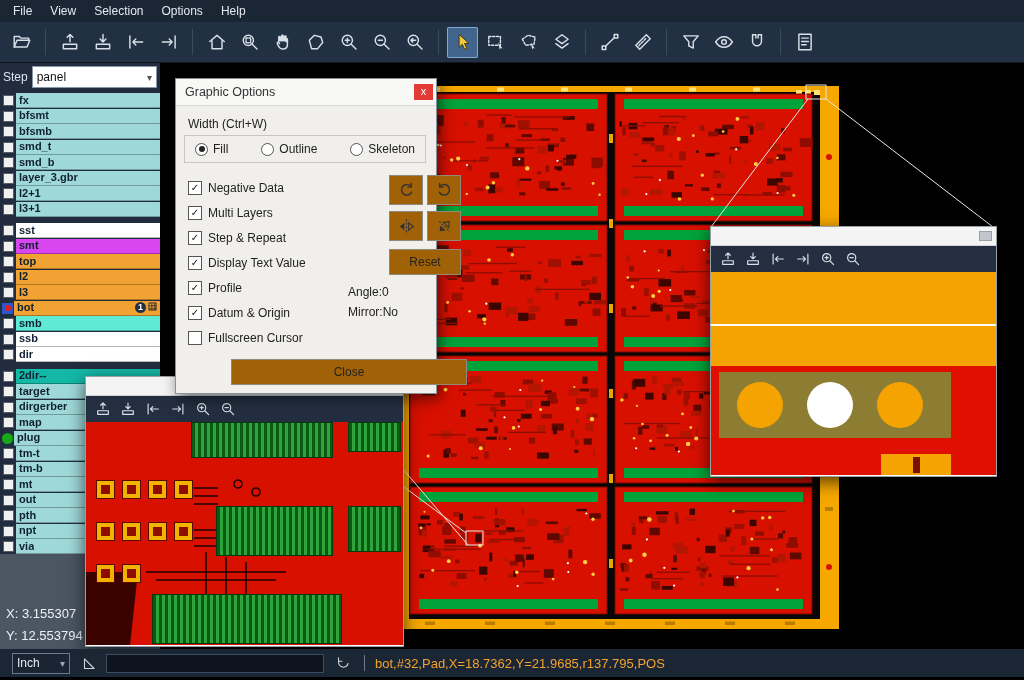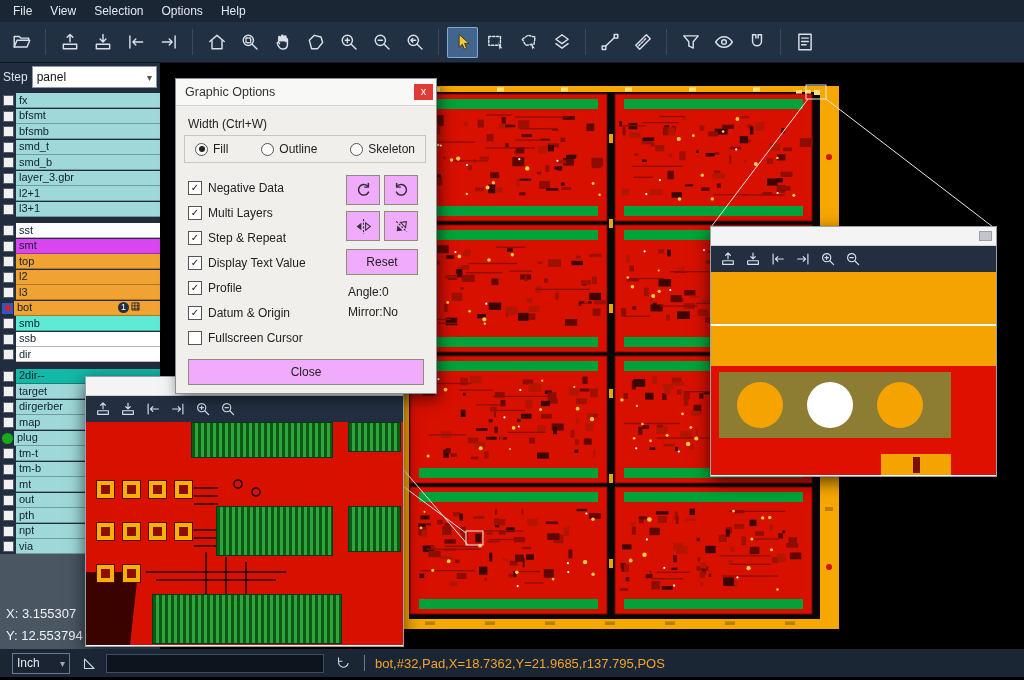--- a/index.html
+++ b/index.html
@@ -27,22 +27,22 @@
   .step-combo{flex:1;height:20px;background:#fff;border:1px solid #8a97a8;font-size:12px;
               display:flex;align-items:center;justify-content:space-between;padding:0 4px;color:#111;}
   .step-combo .combo-arrow{color:#555;font-size:10px;}
   .layer-list{padding-top:1px;}
   .layer-row{height:15.5px;display:flex;align-items:center;}
   .row-cb{width:9px;height:9px;background:#f1f1f1;border:1px solid #565d68;margin:0 2px 0 3px;flex:0 0 auto;}
   .row-mk{width:11px;height:11px;margin:0 1px 0 2px;flex:0 0 auto;position:relative;}
   .mk-red{background:#2b57c8;}
   .mk-red::after{content:'';position:absolute;inset:2.5px;background:#e02020;border-radius:50%;}
   .mk-green{background:#18a818;border-radius:50%;}
-  .layer-name{width:159px;height:15px;font-size:11px;line-height:15px;padding:0 20px 0 3px;color:#0f2033;
-              border-bottom:1px solid rgba(0,0,0,.28);box-sizing:border-box;display:flex;align-items:center;justify-content:space-between;}
+  .layer-name{width:159px;height:15px;font-size:11px;line-height:15px;padding:0 3px 0 3px;color:#0f2033;
+              border-bottom:1px solid rgba(0,0,0,.28);box-sizing:border-box;display:flex;align-items:center;justify-content:space-between;font-weight:bold;}
   .ln-text{white-space:nowrap;overflow:hidden;}
   .row-extras{display:flex;align-items:center;gap:2px;}
   .badge{background:#24303f;color:#fff;font-size:9px;line-height:11px;padding:0 3px;border-radius:6px;}
   .layer-gap{height:6px;}
   .panel-lower{position:absolute;left:0;right:0;top:492px;bottom:0;background:#4b5663;}
   .coord{position:absolute;left:6px;color:#eef1f5;font-size:13px;z-index:1;}
   .coord-x{top:544px;} .coord-y{top:566px;}
 
   
   .callout-svg{position:absolute;left:0;top:0;width:1024px;height:680px;z-index:3;pointer-events:none;}
@@ -82,21 +82,21 @@
   .dlg-width-label{position:absolute;left:12px;top:38px;}
   .dlg-radios{position:absolute;left:8px;top:56px;width:242px;height:28px;border:1px solid #c9c6bd;
               display:flex;align-items:center;justify-content:space-between;padding:0 10px;box-sizing:border-box;}
   .dlg-radio{display:flex;align-items:center;gap:5px;}
   .radio{width:11px;height:11px;border:1px solid #555;border-radius:50%;background:#fff;position:relative;flex:0 0 auto;}
   .radio.on::after{content:'';position:absolute;inset:2.5px;background:#222;border-radius:50%;}
   .dlg-checks{position:absolute;left:12px;top:96px;}
   .dlg-check{height:25px;display:flex;align-items:center;gap:6px;}
   .check{width:12px;height:12px;border:1px solid #555;background:#fff;font-size:10px;line-height:12px;
          text-align:center;color:#111;flex:0 0 auto;}
-  .dlg-btn{position:absolute;background:#f0abfc;border:1px solid #8f8b7c;display:flex;align-items:center;justify-content:center;box-sizing:border-box;}
+  .dlg-btn{position:absolute;background:#a16207;border:1px solid #8f8b7c;display:flex;align-items:center;justify-content:center;box-sizing:border-box;margin-left:43px;}
   .dlg-btn svg{width:19px;height:19px;}
   .dlg-reset{left:170px;top:170px;width:72px;height:26px;font-size:12px;color:#222;}
   .dlg-angle{position:absolute;left:172px;top:206px;}
   .dlg-mirror{position:absolute;left:172px;top:226px;}
   .dlg-close-btn{left:12px;top:280px;width:236px;height:26px;font-size:12px;color:#222;}
 
   
   .statusbar{position:absolute;left:0;right:0;bottom:3px;height:28px;background:#1b2635;z-index:6;
              display:flex;align-items:center;}
   .unit-combo{margin-left:12px;width:48px;height:19px;border:1px solid #6b7990;background:#1a2433;

